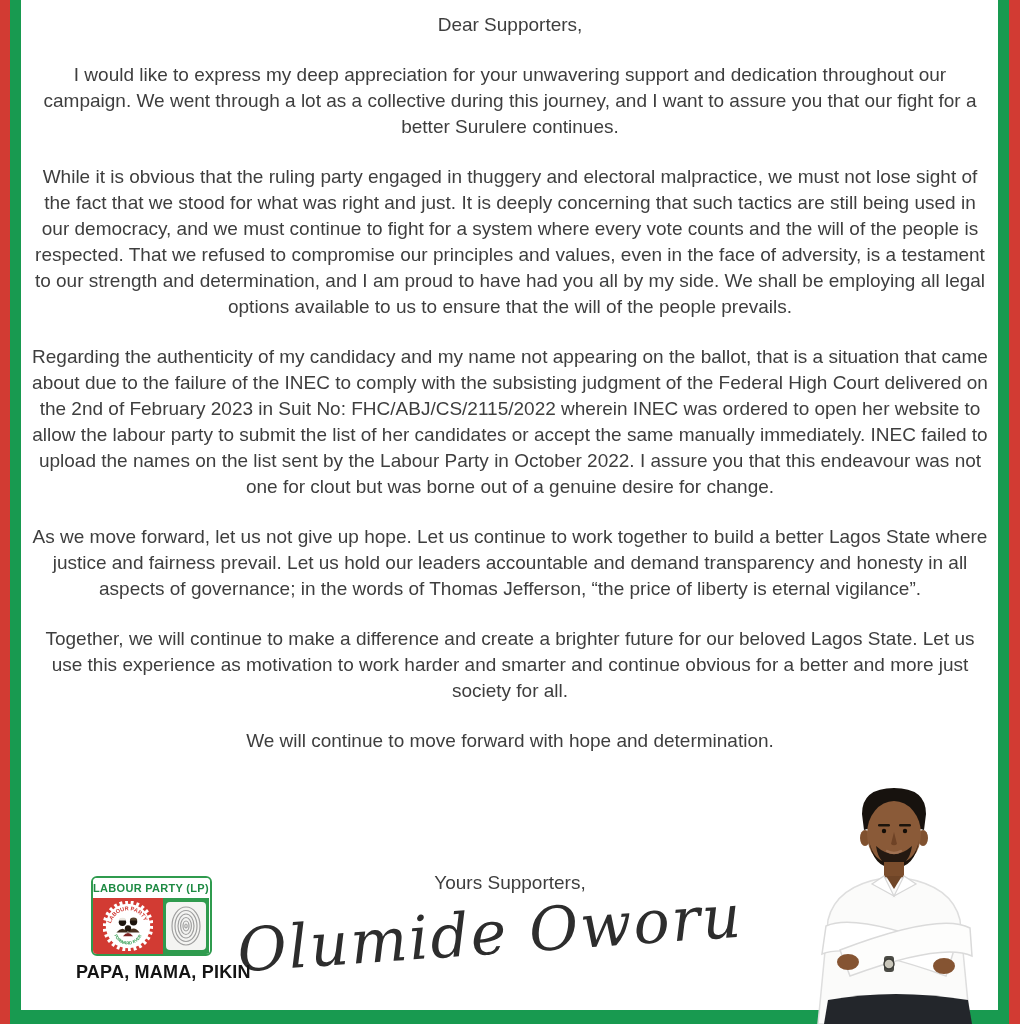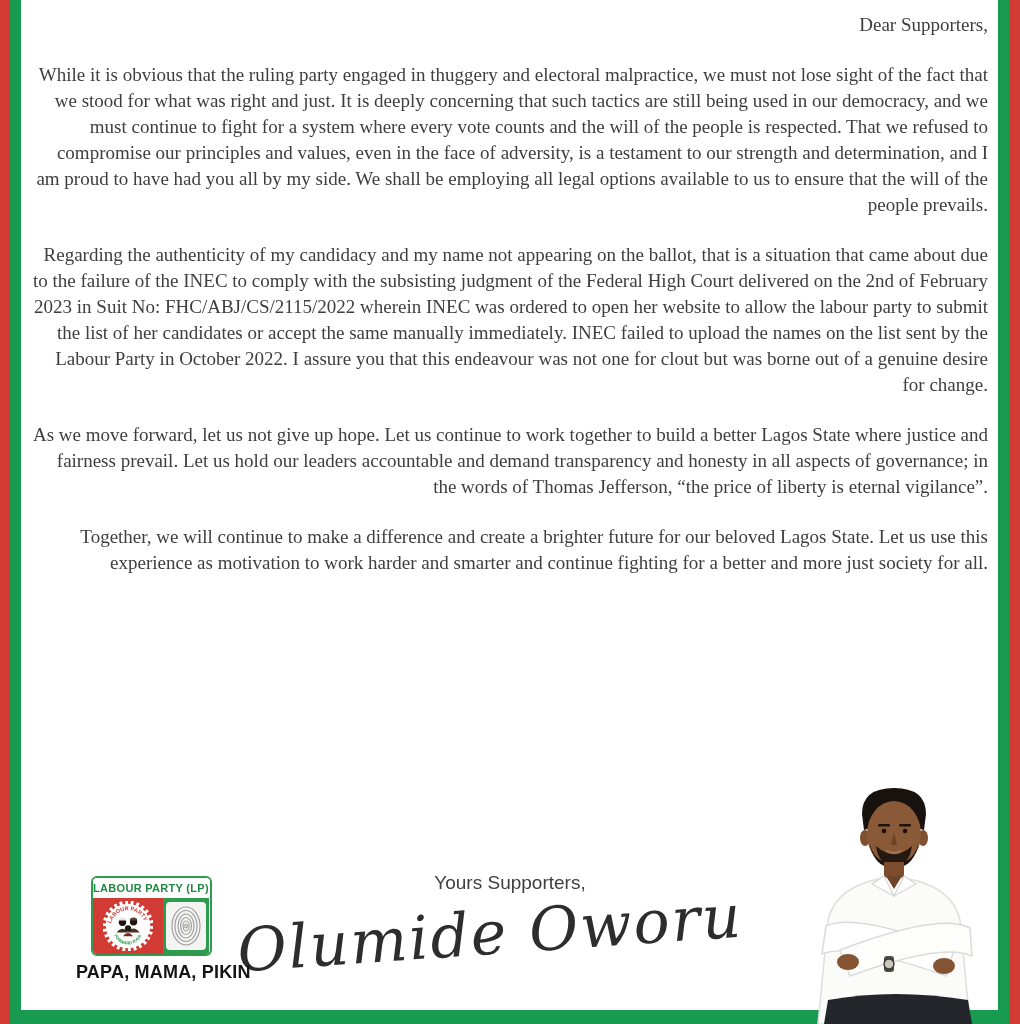--- a/index.html
+++ b/index.html
@@ -12,21 +12,21 @@
   .strip{position:absolute;top:0;height:100%;z-index:1;}
   .strip.red-left{left:0;width:10px;background:#d23b33;}
   .strip.green-left{left:10px;width:11px;background:#189a50;}
   .strip.green-right{right:11px;width:11px;background:#189a50;}
   .strip.red-right{right:0;width:11px;background:#d23b33;}
   .band-bottom{position:absolute;left:10px;right:11px;bottom:0;height:14px;background:#189a50;z-index:1;}
 
   
   .letter{
     position:absolute;left:32px;right:32px;top:12px;z-index:2;
-    text-align:right;color:#3e3e3e;font-size:19px;line-height:1.37;font-family:Liberation Serif, serif;
+    text-align:center;color:#3e3e3e;font-size:19px;line-height:1.37;
   }
   .letter .salutation{margin:0 0 24px 0;}
   .letter p{margin:0 0 24px 0;}
   .letter p:last-child{margin-bottom:0;}
 
   
   .valediction{
     position:absolute;left:0;right:0;top:872px;z-index:2;
     text-align:center;color:#3e3e3e;font-size:19px;
   }
@@ -65,24 +65,26 @@
 <body>
 
 <div class="strip red-left"></div>
 <div class="strip green-left"></div>
 <div class="strip green-right"></div>
 <div class="strip red-right"></div>
 <div class="band-bottom"></div>
 
 <div class="letter">
   <div class="salutation">Dear Supporters,</div>
+  <p>I would like to express my deep appreciation for your unwavering support and dedication throughout our campaign. We went through a lot as a collective during this journey, and I want to assure you that our fight for a better Surulere continues.</p>
   <p>While it is obvious that the ruling party engaged in thuggery and electoral malpractice, we must not lose sight of the fact that we stood for what was right and just. It is deeply concerning that such tactics are still being used in our democracy, and we must continue to fight for a system where every vote counts and the will of the people is respected. That we refused to compromise our principles and values, even in the face of adversity, is a testament to our strength and determination, and I am proud to have had you all by my side. We shall be employing all legal options available to us to ensure that the will of the people prevails.</p>
   <p>Regarding the authenticity of my candidacy and my name not appearing on the ballot, that is a situation that came about due to the failure of the INEC to comply with the subsisting judgment of the Federal High Court delivered on the 2nd of February 2023 in Suit No: FHC/ABJ/CS/2115/2022 wherein INEC was ordered to open her website to allow the labour party to submit the list of her candidates or accept the same manually immediately. INEC failed to upload the names on the list sent by the Labour Party in October 2022. I assure you that this endeavour was not one for clout but was borne out of a genuine desire for change.</p>
   <p>As we move forward, let us not give up hope. Let us continue to work together to build a better Lagos State where justice and fairness prevail. Let us hold our leaders accountable and demand transparency and honesty in all aspects of governance; in the words of Thomas Jefferson, “the price of liberty is eternal vigilance”.</p>
-  <p>Together, we will continue to make a difference and create a brighter future for our beloved Lagos State. Let us use this experience as motivation to work harder and smarter and continue fighting for a better and more just society for all.</p>
+  <p>Together, we will continue to make a difference and create a brighter future for our beloved Lagos State. Let us use this experience as motivation to work harder and smarter and continue obvious for a better and more just society for all.</p>
+  <p>We will continue to move forward with hope and determination.</p>
 </div>
 
 <div class="valediction">Yours Supporters,</div>
 <div class="signature">Olumide Oworu</div>
 
 <div class="logo-wrap">
   <div class="logo-box">
     <div class="logo-title">LABOUR PARTY (LP)</div>
     <div class="logo-mid">
       <div class="emblem-side">

